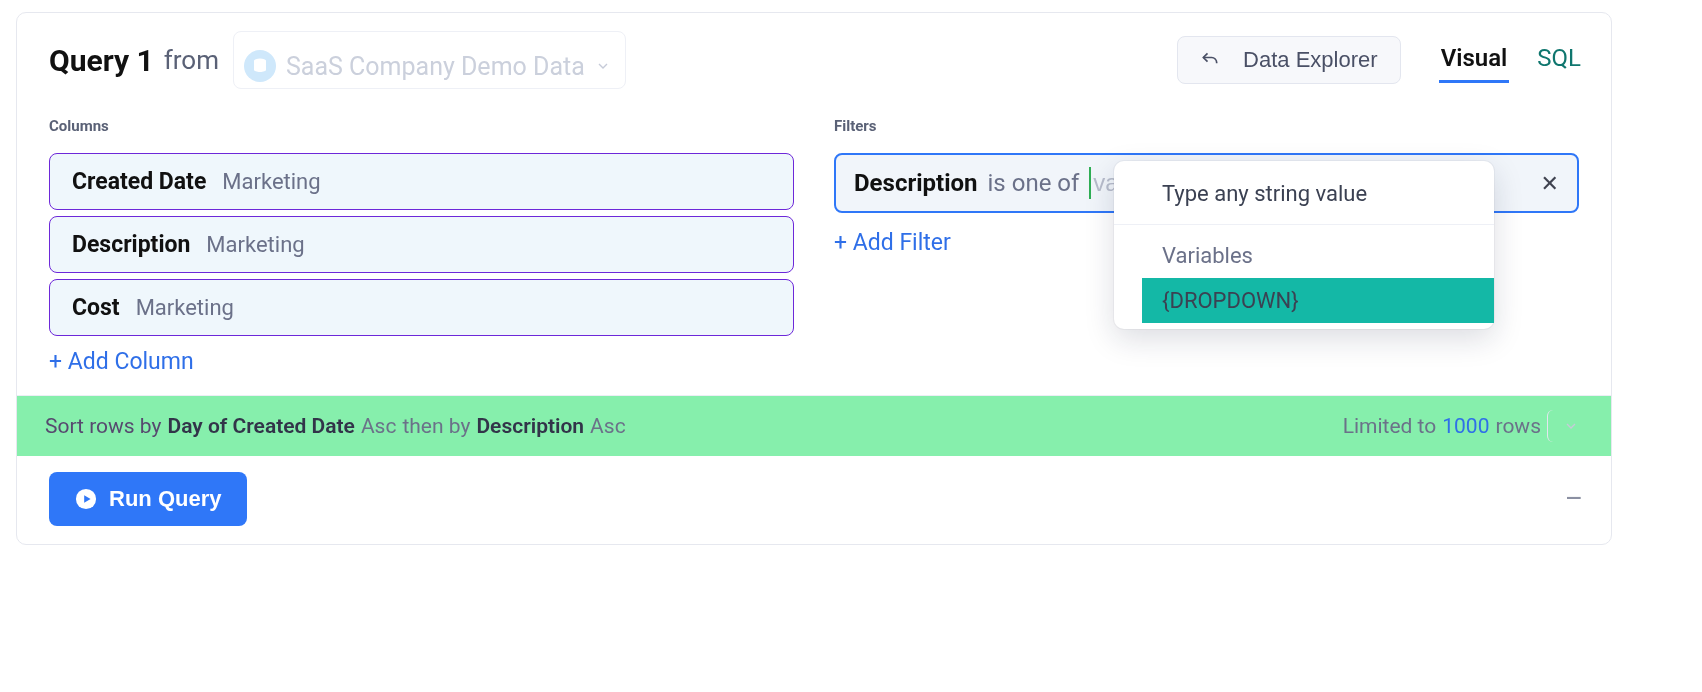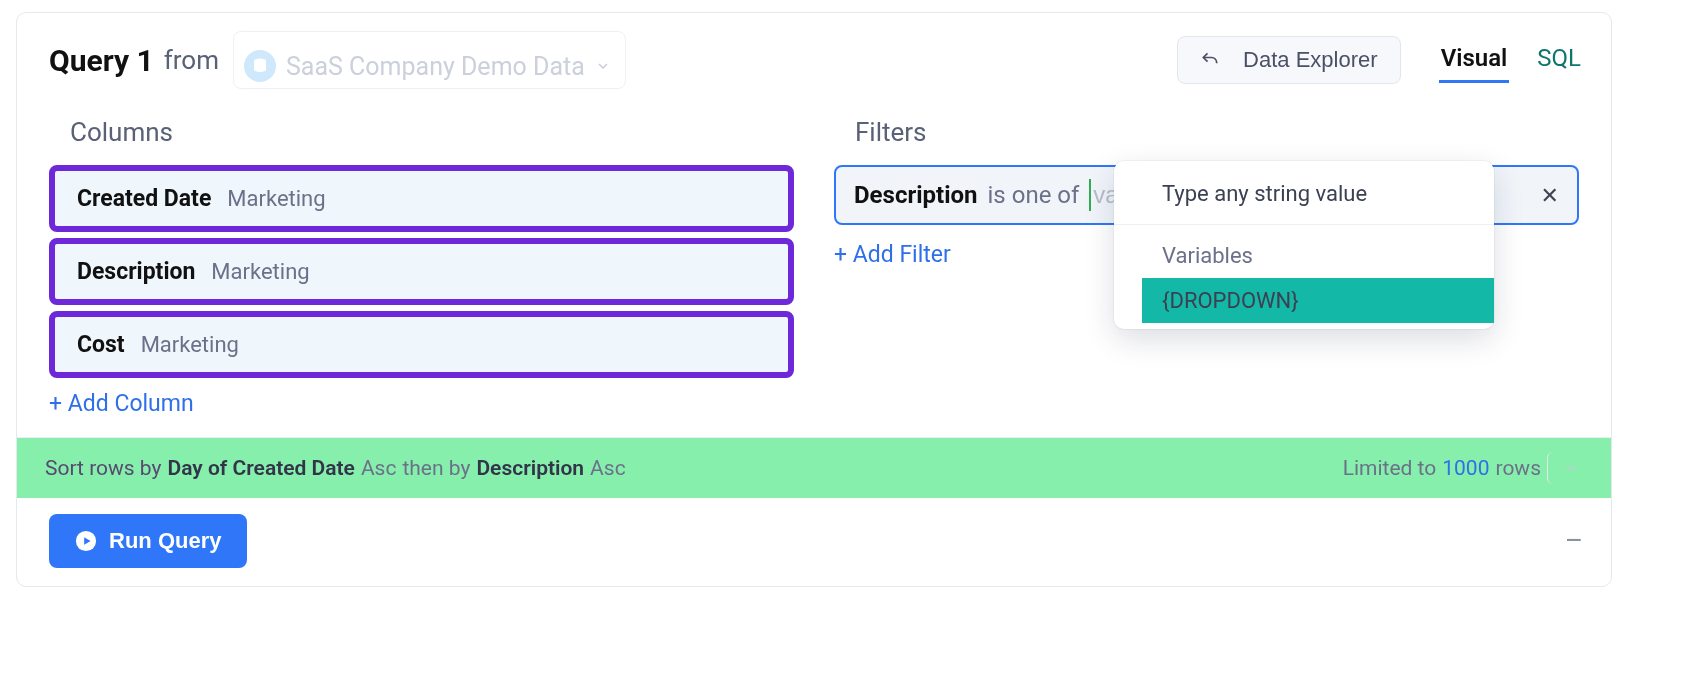--- a/index.html
+++ b/index.html
@@ -79,29 +79,28 @@
 
   
   .body-grid {
     display: grid;
     grid-template-columns: 1fr 1fr;
     gap: 40px;
     padding: 18px 32px 20px 32px;
     position: relative;
   }
   .section-head {
-    font-size: 26px;
-    font-weight: 400;
+    font-size: 15px;
+    font-weight: 700;
     color: #5a6176;
     margin-bottom: 18px;
-    margin-left: 21px;
   }
   .pill {
     background: #eff7fc;
-    border: 6px solid #6d28d9;
+    border: 1px solid #6d28d9;
     border-radius: 8px;
     padding: 14px 22px;
     margin-bottom: 6px;
     display: flex;
     align-items: center;
     gap: 16px;
     font-size: 23px;
     cursor: pointer;
   }
   .pill .pname { font-weight: 700; color: #111; }

